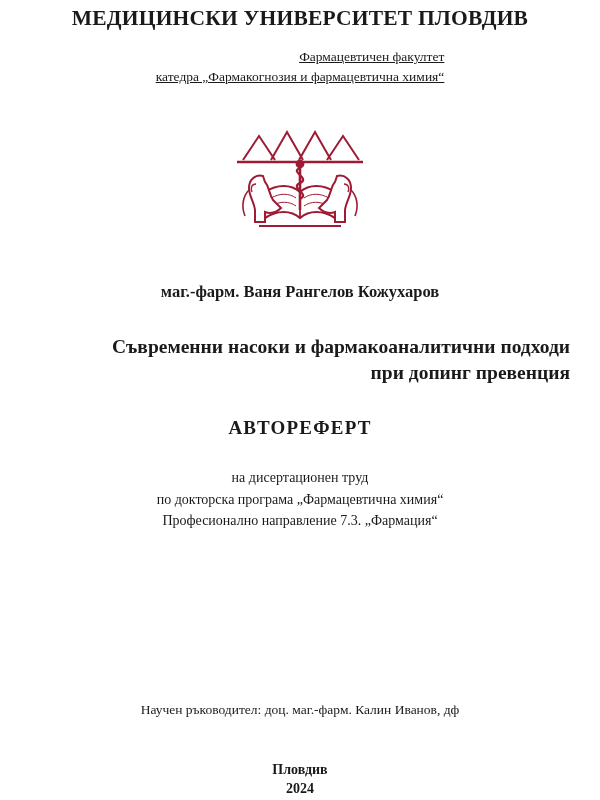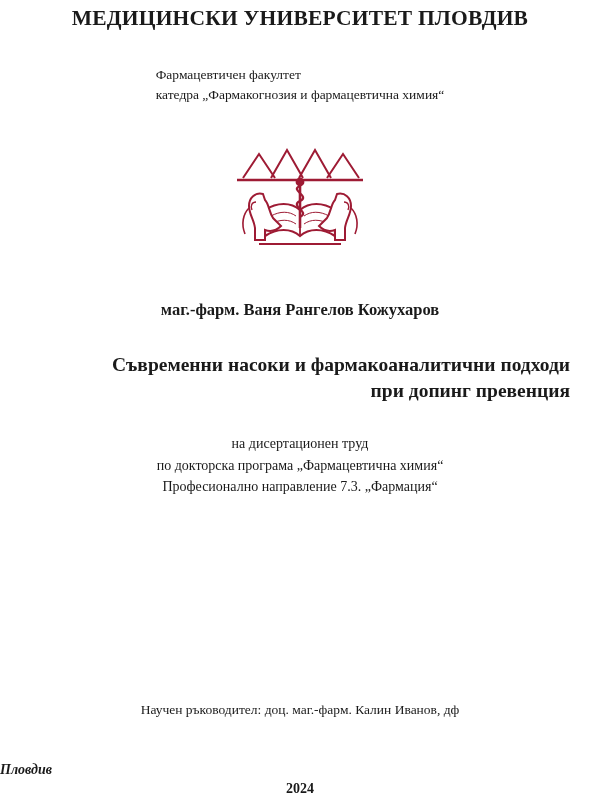--- a/index.html
+++ b/index.html
@@ -26,23 +26,24 @@
   }
   .university {
     margin-top: 6px;
     font-size: 21.5px;
     font-weight: bold;
     letter-spacing: 0.2px;
     text-align: center;
     width: 100%;
   }
   .faculty-block {
-    margin-top: 34px;
-    text-align: left;
+    margin-top: 16px;
+    text-align: right;
     line-height: 1.5;
+    text-decoration: underline;
   }
   .faculty {
     font-size: 13.5px;
   }
   .department {
     font-size: 13.5px;
   }
   .emblem-wrap {
     margin-top: 26px;
     height: 136px;
@@ -83,24 +84,23 @@
     right: 0;
     top: 702px;
     text-align: center;
     font-size: 13.5px;
   }
   .city {
     position: absolute;
     left: 0;
     right: 0;
     top: 762px;
-    text-align: left;
+    text-align: center;
     font-size: 14px;
     font-weight: bold;
-    font-style: italic;
   }
   .year {
     position: absolute;
     left: 0;
     right: 0;
     top: 781px;
     text-align: center;
     font-size: 14px;
     font-weight: bold;
   }
@@ -151,20 +151,21 @@
     </svg>
   </div>
 
   <div class="author">маг.-фарм. Ваня Рангелов Кожухаров</div>
 
   <div class="title">
     <div>Съвременни насоки и фармакоаналитични подходи</div>
     <div>при допинг превенция</div>
   </div>
 
+  <div class="doc-type">АВТОРЕФЕРТ</div>
 
   <div class="subtitle-block">
     <div>на дисертационен труд</div>
     <div>по докторска програма „Фармацевтична химия“</div>
     <div>Професионално направление 7.3. „Фармация“</div>
   </div>
 
   <div class="advisor">Научен ръководител: доц. маг.-фарм. Калин Иванов, дф</div>
   <div class="city">Пловдив</div>
   <div class="year">2024</div>

